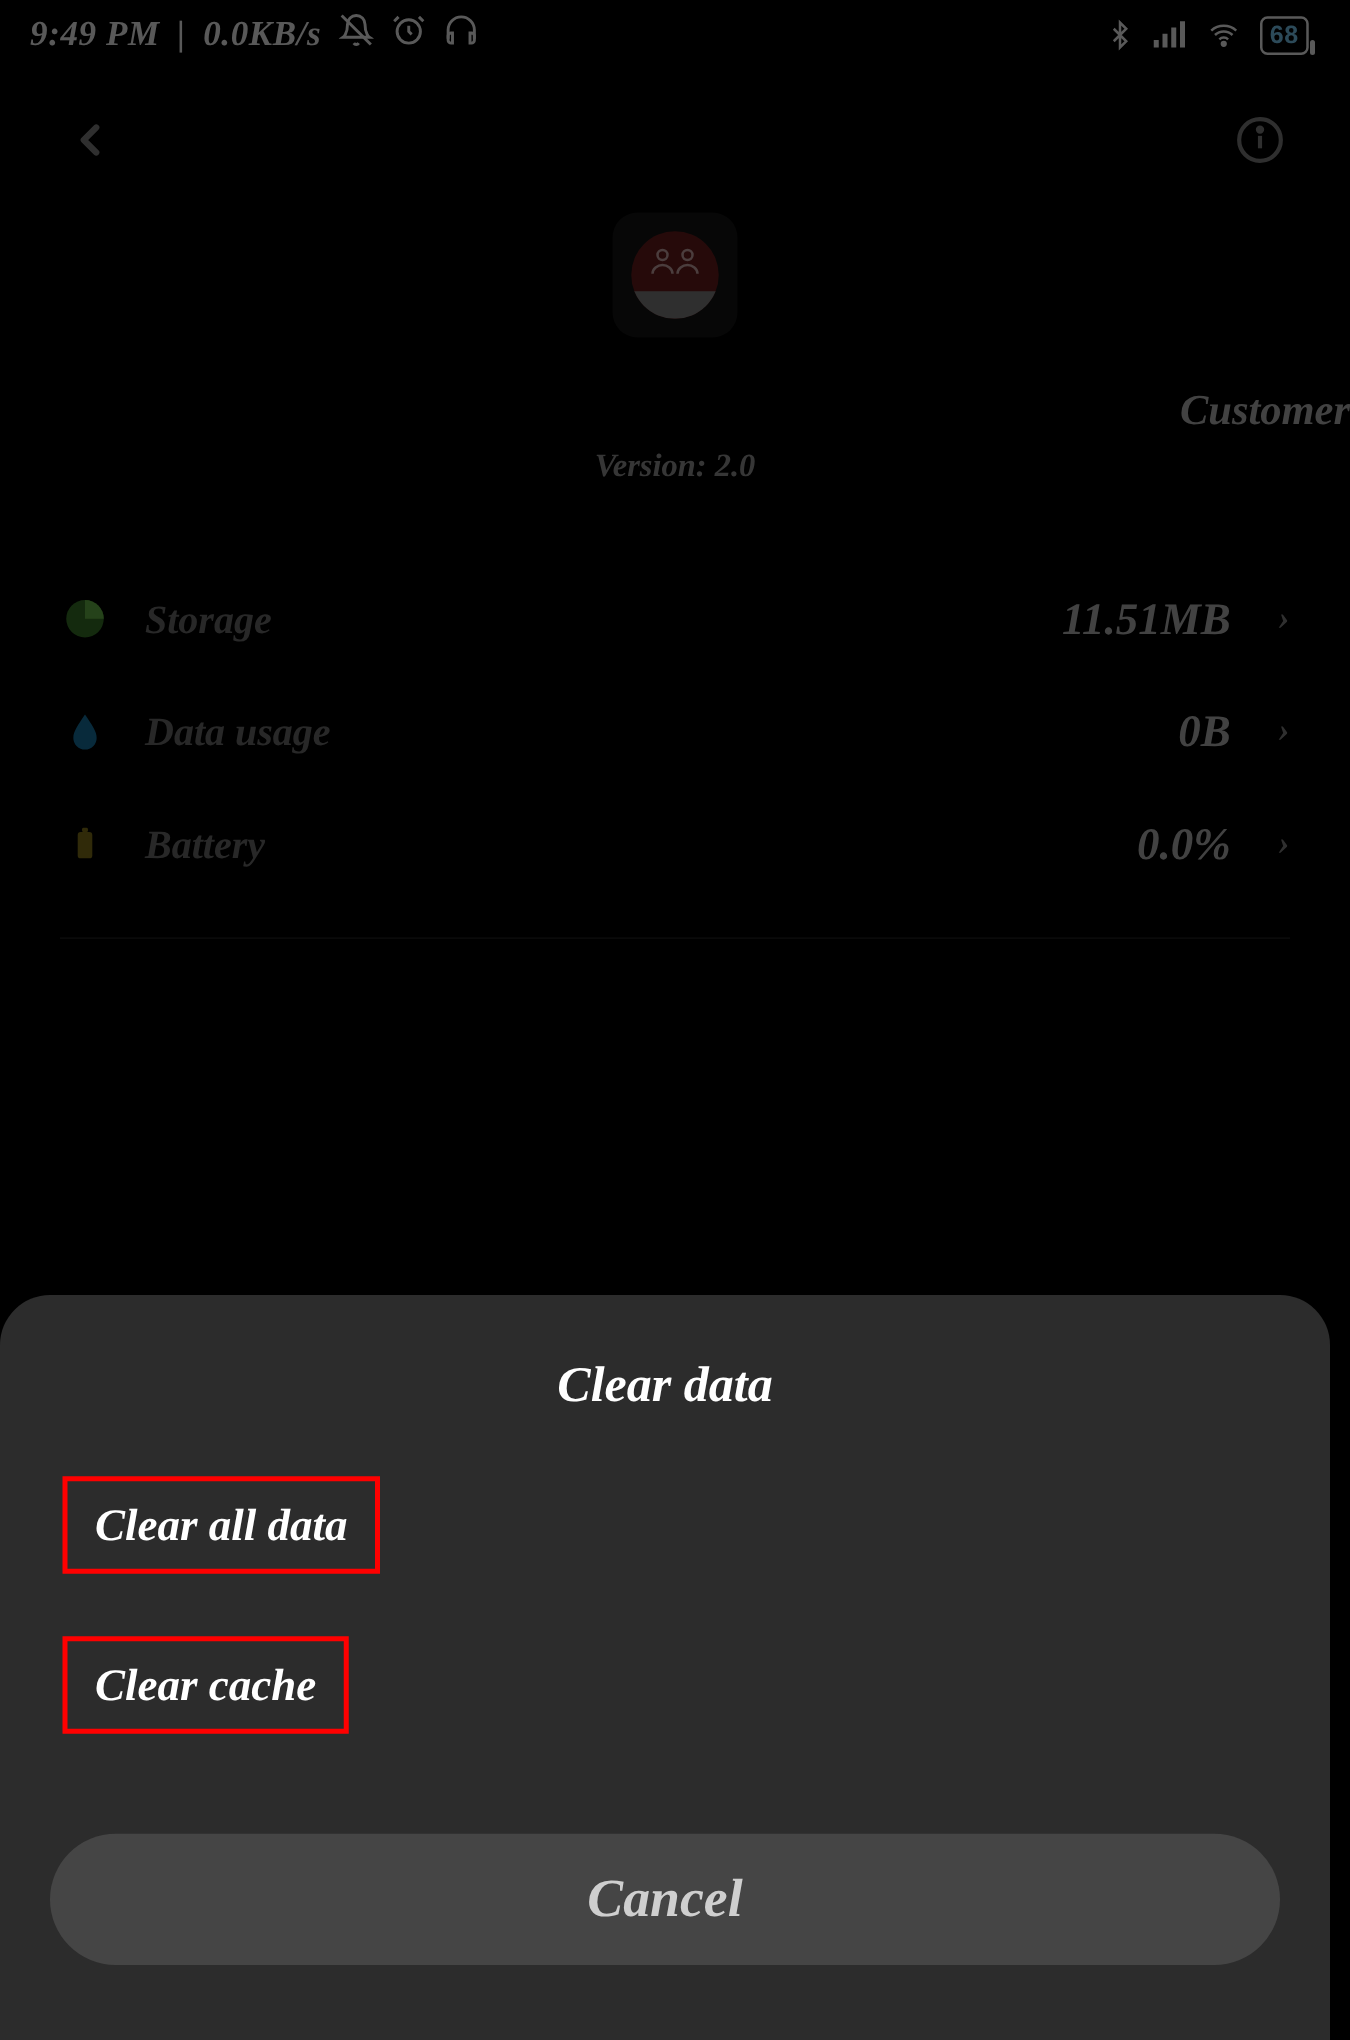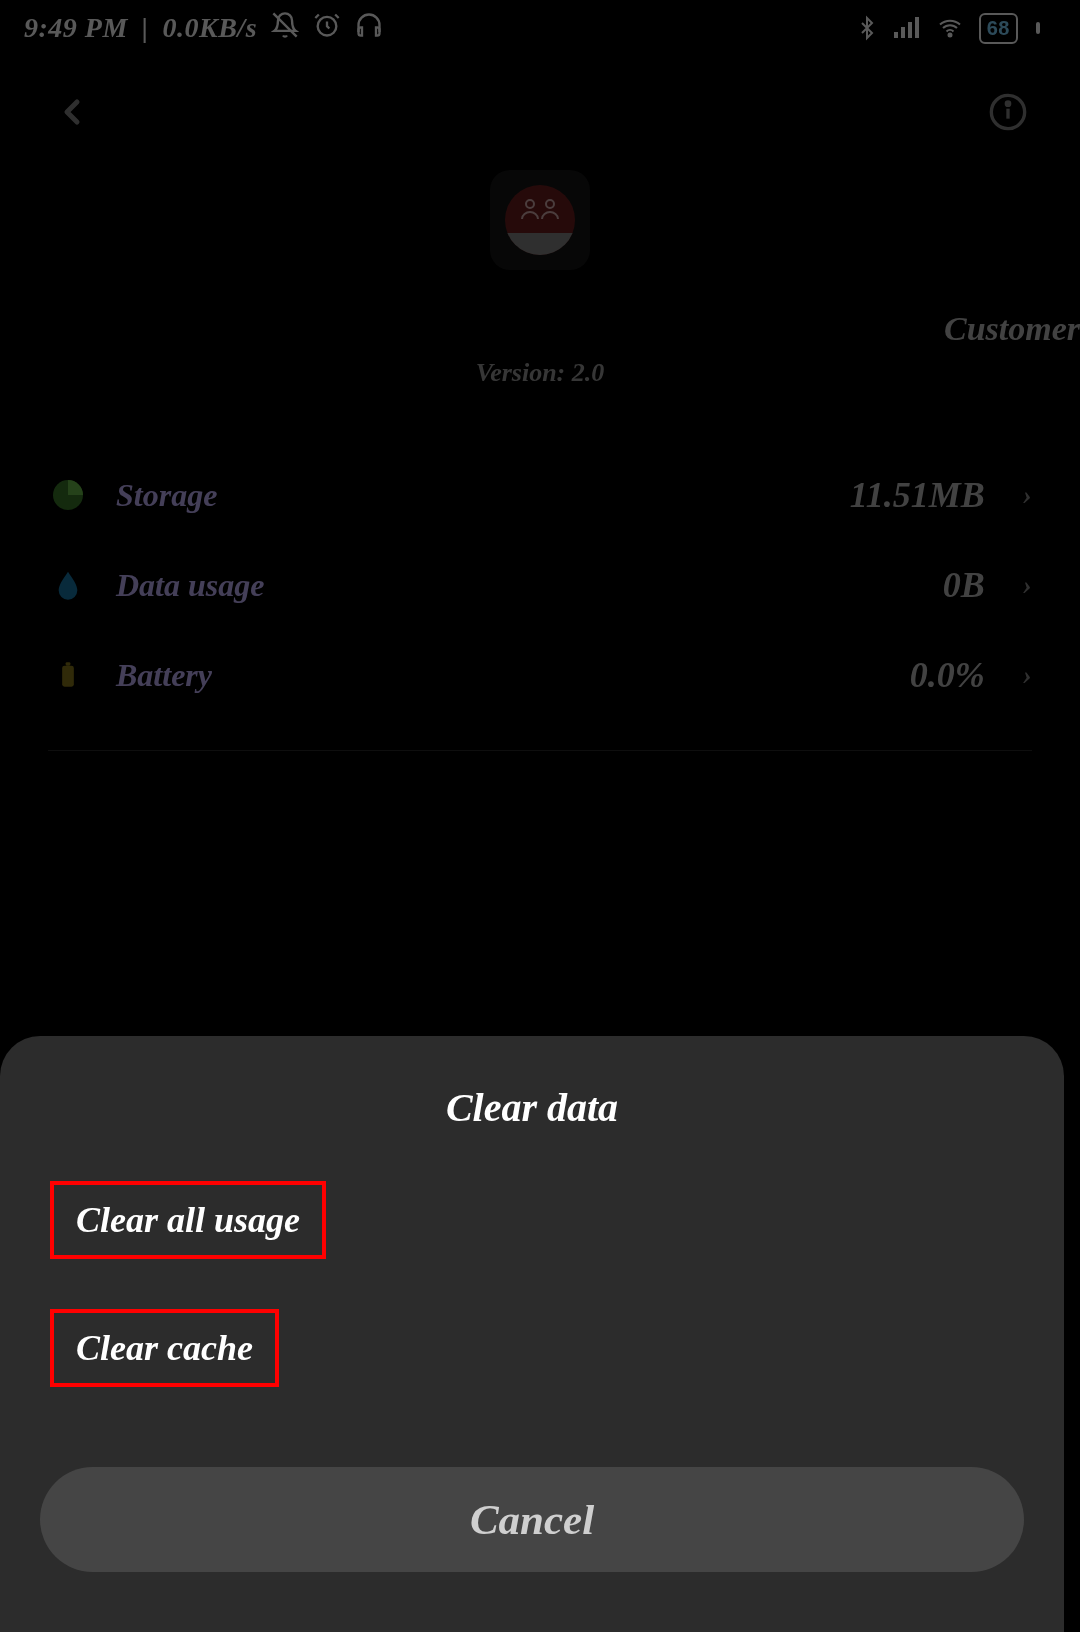--- a/index.html
+++ b/index.html
@@ -8,33 +8,33 @@
     background: #000;
     font-family: "Comic Sans MS", "Segoe Script", cursive;
     font-style: italic;
     font-weight: bold;
     color: #eaeaea;
     position: relative;
   }
 
   
   .status-bar {
-    position: absolute; top: 0; left: 0; right: 16px;
+    position: absolute; top: 0; left: 0; right: 4px;
     height: 56px;
     display: flex; align-items: center; justify-content: space-between;
     padding: 16px 24px;
     font-size: 28px;
     color: #fff;
     letter-spacing: 0.5px;
   }
   .status-left { display: flex; align-items: center; gap: 14px; }
   .status-right { display: flex; align-items: center; gap: 14px; }
   .status-right svg { display:block; }
   .battery-box {
-    display: inline-flex; align-items: center; gap: 18px;
+    display: inline-flex; align-items: flex-end; gap: 1px;
   }
   .battery-rect {
     border: 2px solid #fff; border-radius: 6px;
     padding: 2px 6px;
     font-size: 20px;
     font-family: Arial, sans-serif;
     font-style: normal;
     color: #7fd3ff;
     background: transparent;
   }
@@ -69,21 +69,21 @@
   .app-version { font-size:26px; color:#9c9c9c; }
 
   
   .info-list { position:absolute; top:450px; left:48px; right:48px; }
   .info-row {
     display:flex; align-items:center; gap:28px;
     padding: 24px 0;
     font-size:32px;
   }
   .info-row .row-icon { width:40px; height:40px; display:flex; align-items:center; justify-content:center; }
-  .info-row .row-label { flex:1; color:#c4b5fd; }
+  .info-row .row-label { flex:1; color:#737373; }
   .info-row .row-value { color:#bdbdbd; font-size:36px; margin-right:10px; }
   .info-row .chev { color:#888; font-size:28px; }
   .divider { height:1px; background:#2a2a2a; margin-top:30px; }
 
   
   .dim { position:absolute; inset:0; background:rgba(0,0,0,0.65); }
 
   
   .sheet {
     position:absolute; left:0; right:16px; bottom:0;
@@ -240,17 +240,17 @@
   </div>
 
   <div class="divider"></div>
 </div>
 
 <div class="dim"></div>
 
 <div class="sheet">
   <div class="sheet-title">Clear data</div>
   <div class="sheet-options">
-    <div class="sheet-option red-box">Clear all usage</div>
+    <div class="sheet-option red-box">Clear all data</div>
     <div class="sheet-option red-box">Clear cache</div>
   </div>
   <button class="cancel-btn">Cancel</button>
 </div>
 
 </body></html>

